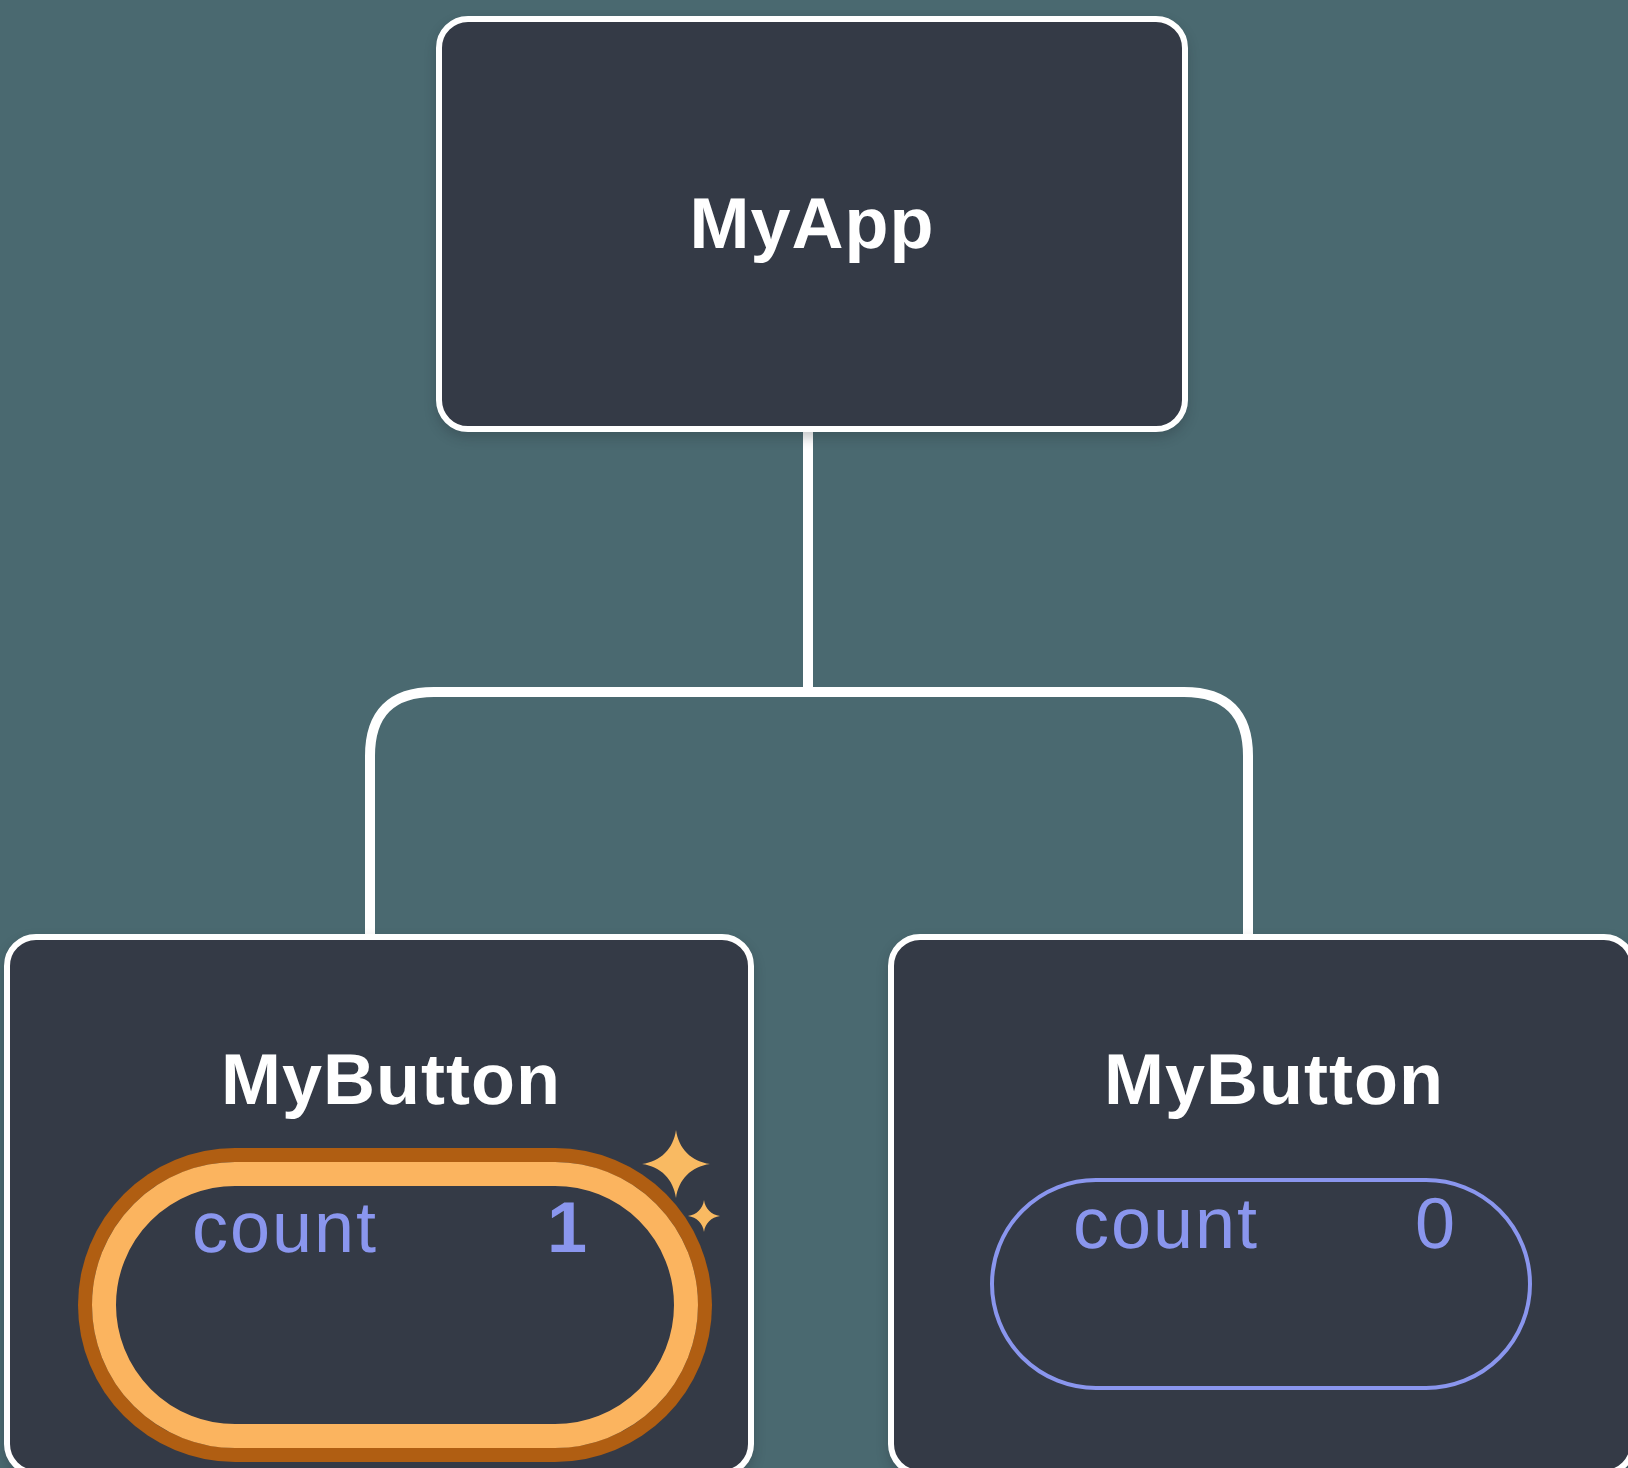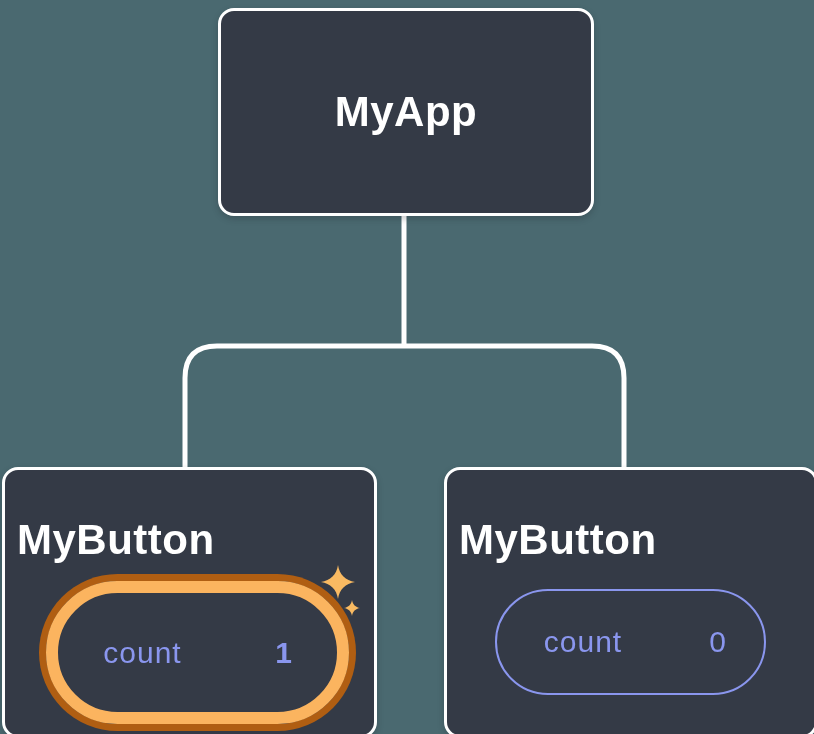--- a/index.html
+++ b/index.html
@@ -49,37 +49,38 @@
     height: 265px;
   }
   .node-right {
     left: 444px;
     top: 467px;
     width: 368px;
     height: 265px;
   }
   .node-label {
     color: var(--label-text, #ffffff);
-    font-size: 42px;
+    font-size: 36px;
     font-weight: 700;
     letter-spacing: 0.5px;
+    text-align: center;
   }
   .child-label {
     position: absolute;
     left: 12px;
     right: 0;
     top: 48px;
     line-height: 44px;
   }
   .pill {
     position: absolute;
     display: flex;
-    align-items: center;
+    align-items: flex-start;
     border-radius: 999px;
-    font-size: 30px;
+    font-size: 36px;
     color: var(--state-accent, #8a96ee);
   }
   .pill .cell {
     display: flex;
     align-items: center;
     justify-content: center;
   }
   .pill .cell-key {
     letter-spacing: 1px;
   }

